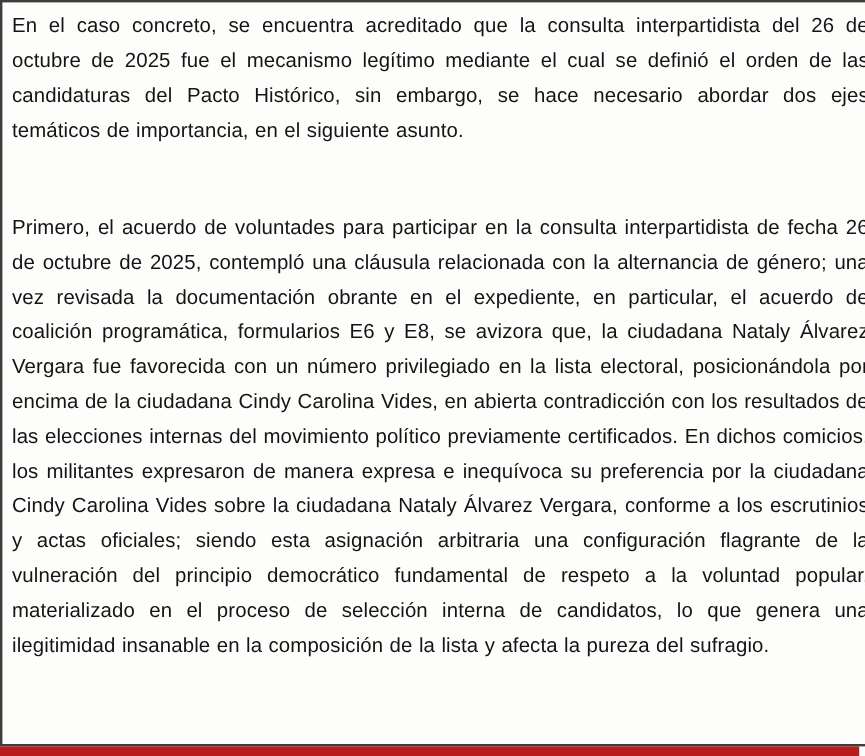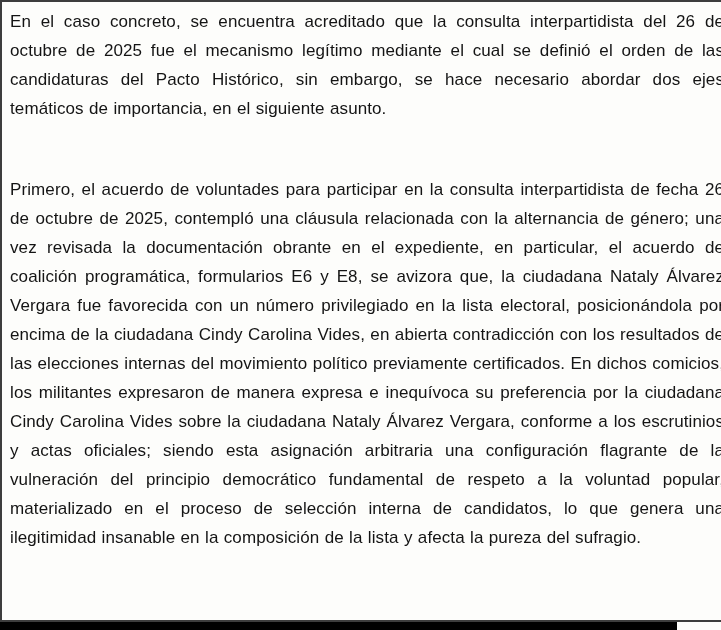--- a/index.html
+++ b/index.html
@@ -10,21 +10,22 @@
     width: 721px;
     height: 630px;
     background: #fdfdfb;
     overflow: hidden;
     font-family: "Liberation Sans", "DejaVu Sans", sans-serif;
   }
   .page {
     position: relative;
     width: 677px;
     height: 630px;
-    background: #000000;
+    background: #b91c1c;
+    padding-left: 39px;
   }
   .text-frame {
     position: absolute;
     top: 0;
     left: 0;
     width: 714px;
     height: 613px;
     border: 2px solid #3d3d3d;
     background: #fdfdfb;
     padding: 5px 8px 0 8px;

